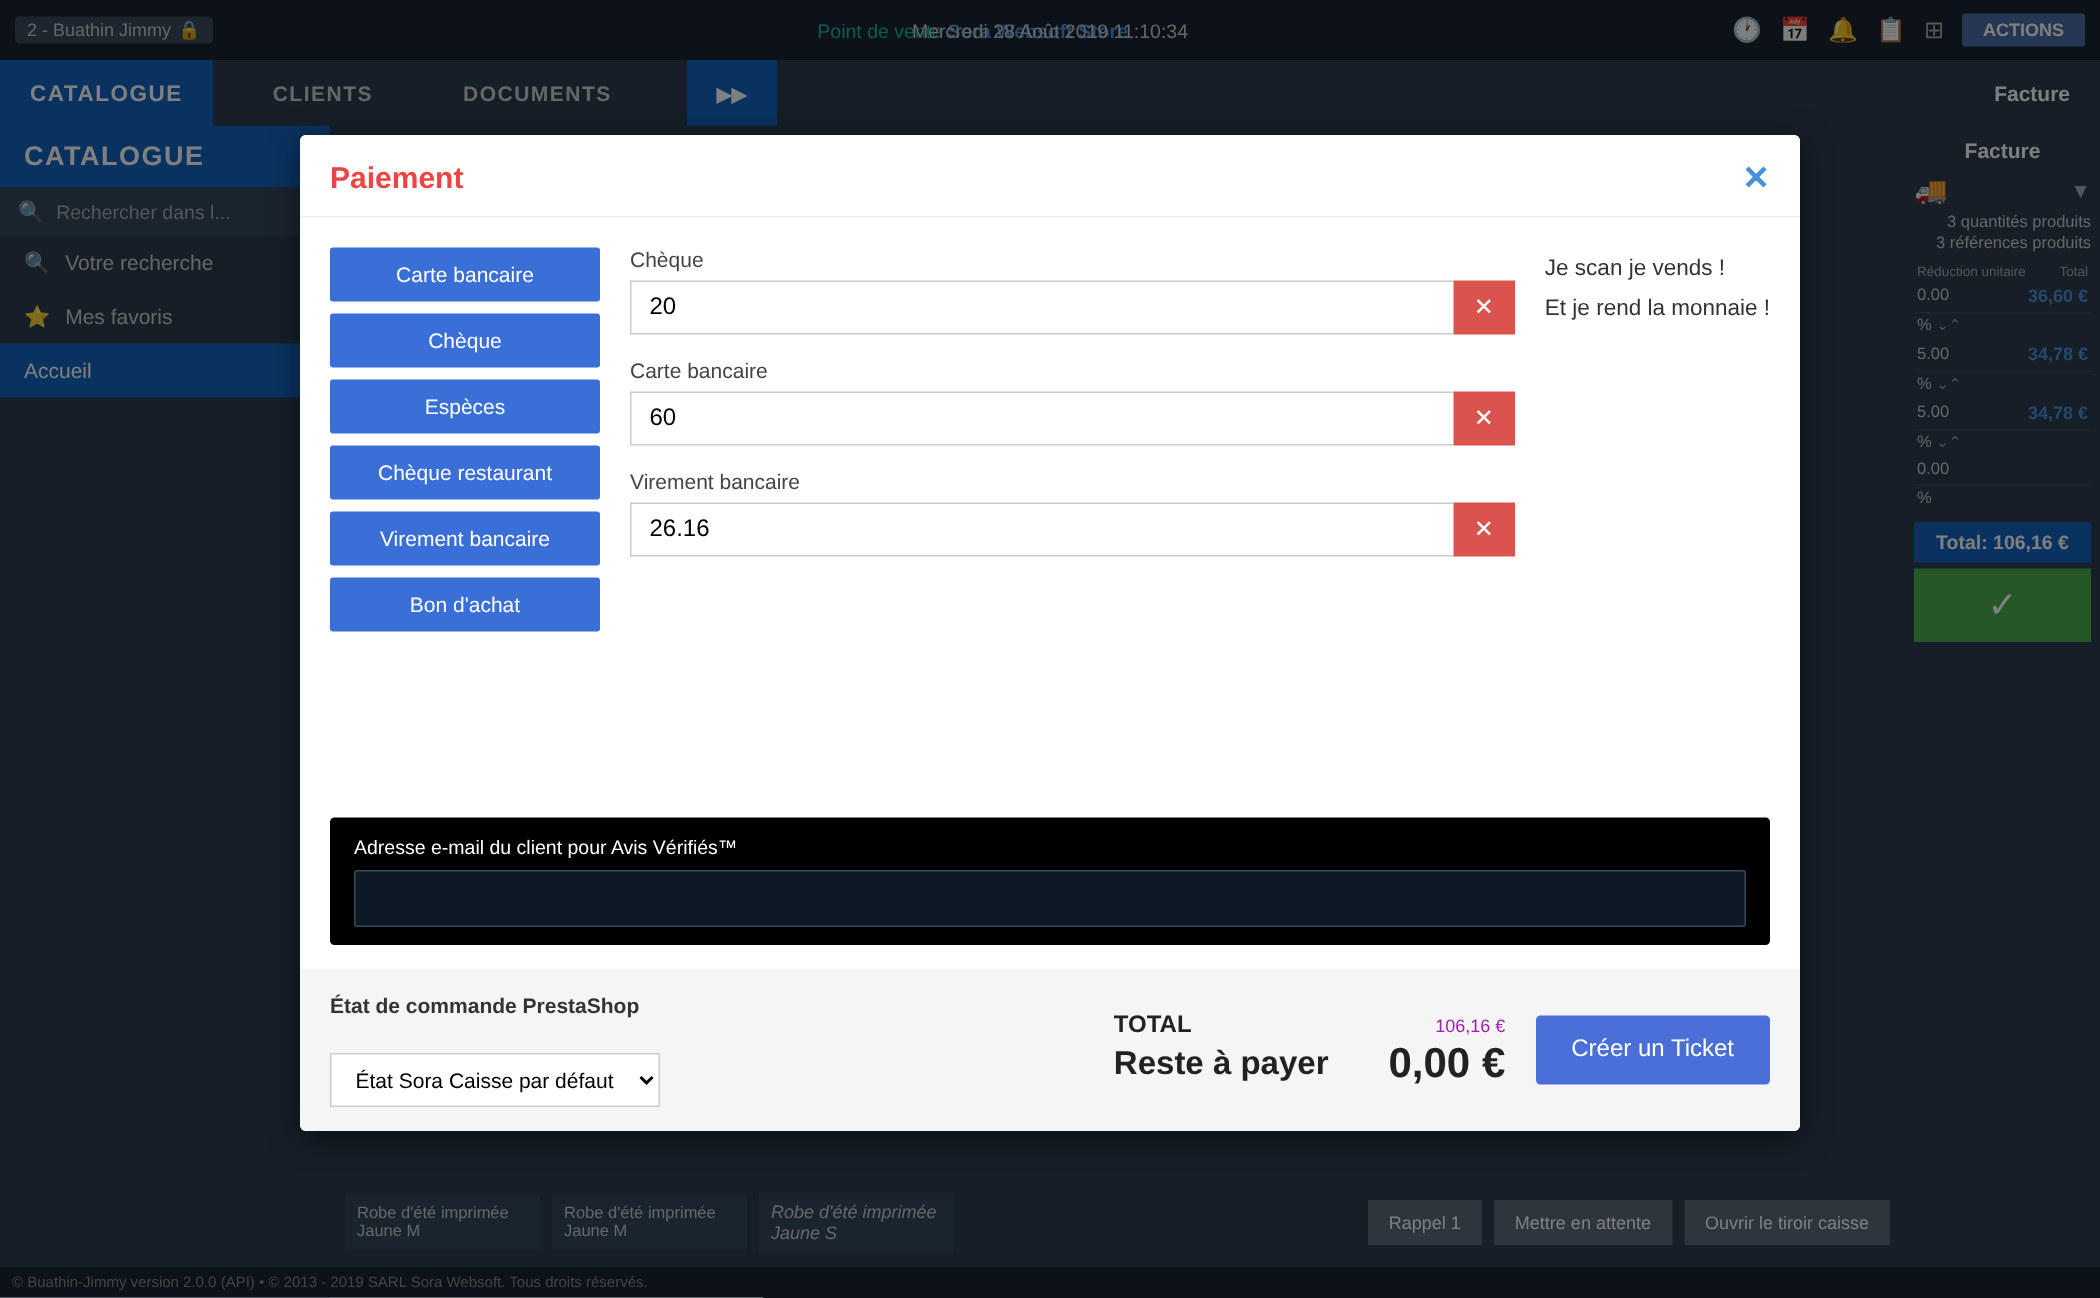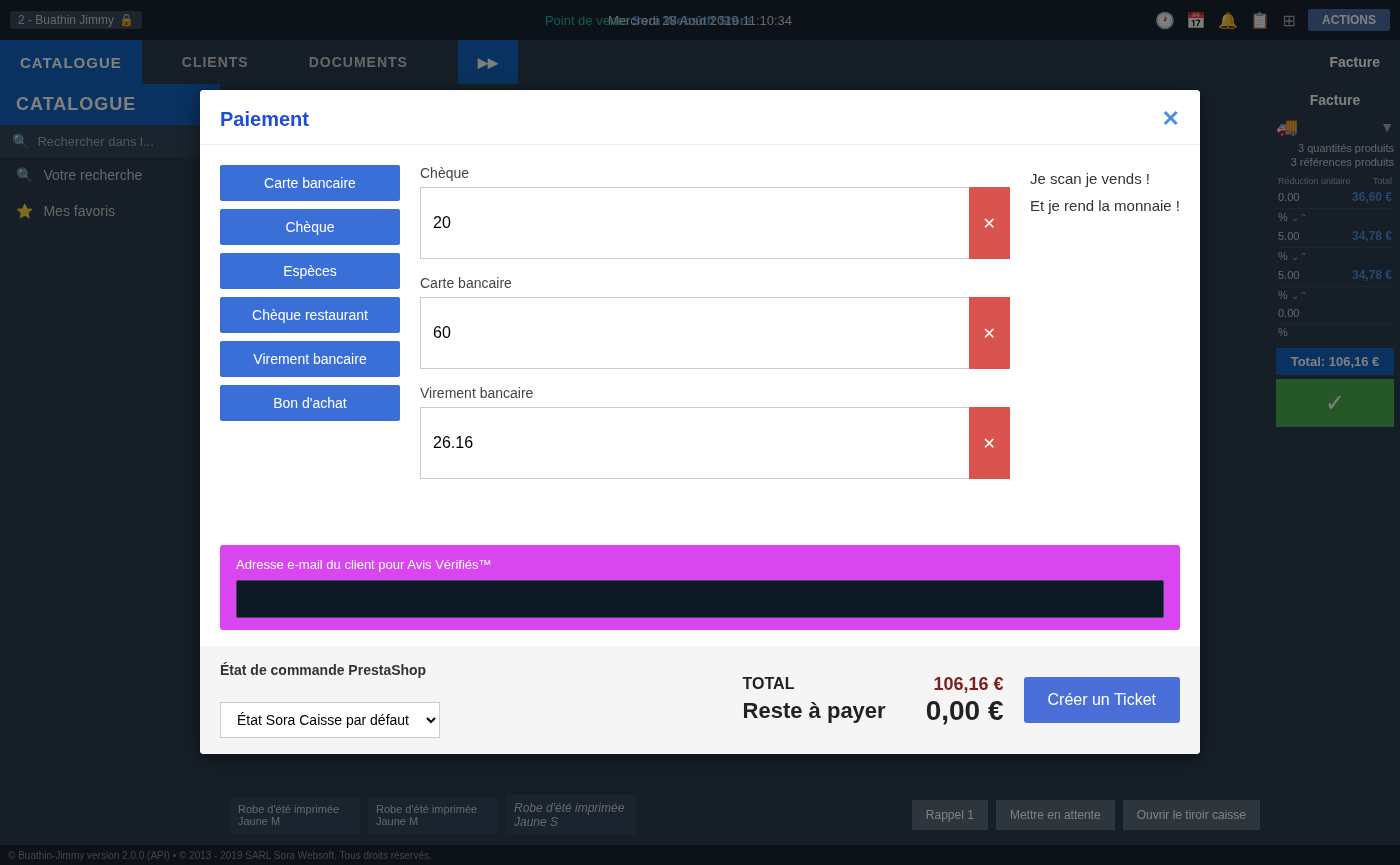--- a/index.html
+++ b/index.html
@@ -180,21 +180,21 @@
       background: white;
       padding: 16px 20px 12px;
       display: flex;
       justify-content: space-between;
       align-items: center;
       border-bottom: 1px solid #eee;
     }
     .modal-title {
       font-size: 20px;
       font-weight: bold;
-      color: #1d4ed8;
+      color: #ef4444;
     }
     .modal-close {
       color: #4a90d9;
       font-size: 22px;
       cursor: pointer;
       background: none;
       border: none;
       font-weight: bold;
     }
     .modal-body {
@@ -224,41 +224,41 @@
       display: flex;
       flex-direction: column;
       gap: 16px;
     }
     .field-group { display: flex; flex-direction: column; gap: 6px; }
     .field-label { font-size: 14px; color: #444; font-weight: 500; }
     .field-row { display: flex; gap: 0; }
     .field-input {
       flex: 1;
       border: 1px solid #ccc;
-      padding: 26px 12px;
+      padding: 8px 12px;
       font-size: 16px;
       outline: none;
       border-right: none;
     }
     .field-clear {
       background: #d9534f;
       color: white;
       border: none;
       padding: 8px 14px;
       font-size: 16px;
       cursor: pointer;
     }
     .message-box {
       margin-left: auto;
       color: #333;
       font-size: 15px;
       line-height: 1.8;
     }
     .modal-email {
-      background: #d946ef;
+      background: #000000;
       margin: 0 20px 16px;
       padding: 12px 16px;
       border-radius: 3px;
     }
     .email-label { color: white; font-size: 13px; margin-bottom: 8px; }
     .email-input {
       width: 100%;
       background: #0d1a26;
       border: 1px solid #3a4a5c;
       color: white;
@@ -280,21 +280,21 @@
       border: 1px solid #ccc;
       padding: 8px 12px;
       font-size: 14px;
       background: white;
       width: 220px;
       cursor: pointer;
     }
     .total-block { text-align: right; }
     .total-line { display: flex; justify-content: space-between; gap: 40px; align-items: center; }
     .total-label { font-size: 16px; font-weight: bold; color: #222; }
-    .total-value { font-size: 18px; font-weight: bold; color: #7f1d1d; }
+    .total-value { font-size: 12px; font-weight: normal; color: #a21caf; }
     .reste-label { font-size: 22px; font-weight: bold; color: #222; }
     .reste-value { font-size: 28px; font-weight: bold; color: #222; }
     .btn-ticket {
       background: #4a6fd8;
       color: white;
       border: none;
       padding: 14px 24px;
       font-size: 16px;
       cursor: pointer;
       border-radius: 3px;
@@ -354,20 +354,21 @@
     <span style="color:#aaa;font-size:13px;">Rechercher dans l...</span>
   </div>
   <div class="sidebar-item">
     <span class="icon">🔍</span>
     <span>Votre recherche</span>
   </div>
   <div class="sidebar-item">
     <span class="icon">⭐</span>
     <span>Mes favoris</span>
   </div>
+  <div class="sidebar-accueil">Accueil</div>
 </div>
 
 <div class="right-panel">
   <div class="right-panel-title">Facture</div>
   <div style="display:flex;justify-content:space-between;align-items:center;margin-bottom:4px;">
     <span style="font-size:18px;color:#aaa;">🚚</span>
     <span style="color:#aaa;font-size:14px;">▼</span>
   </div>
   <div class="right-info">3  quantités produits</div>
   <div class="right-info">3  références produits</div>

